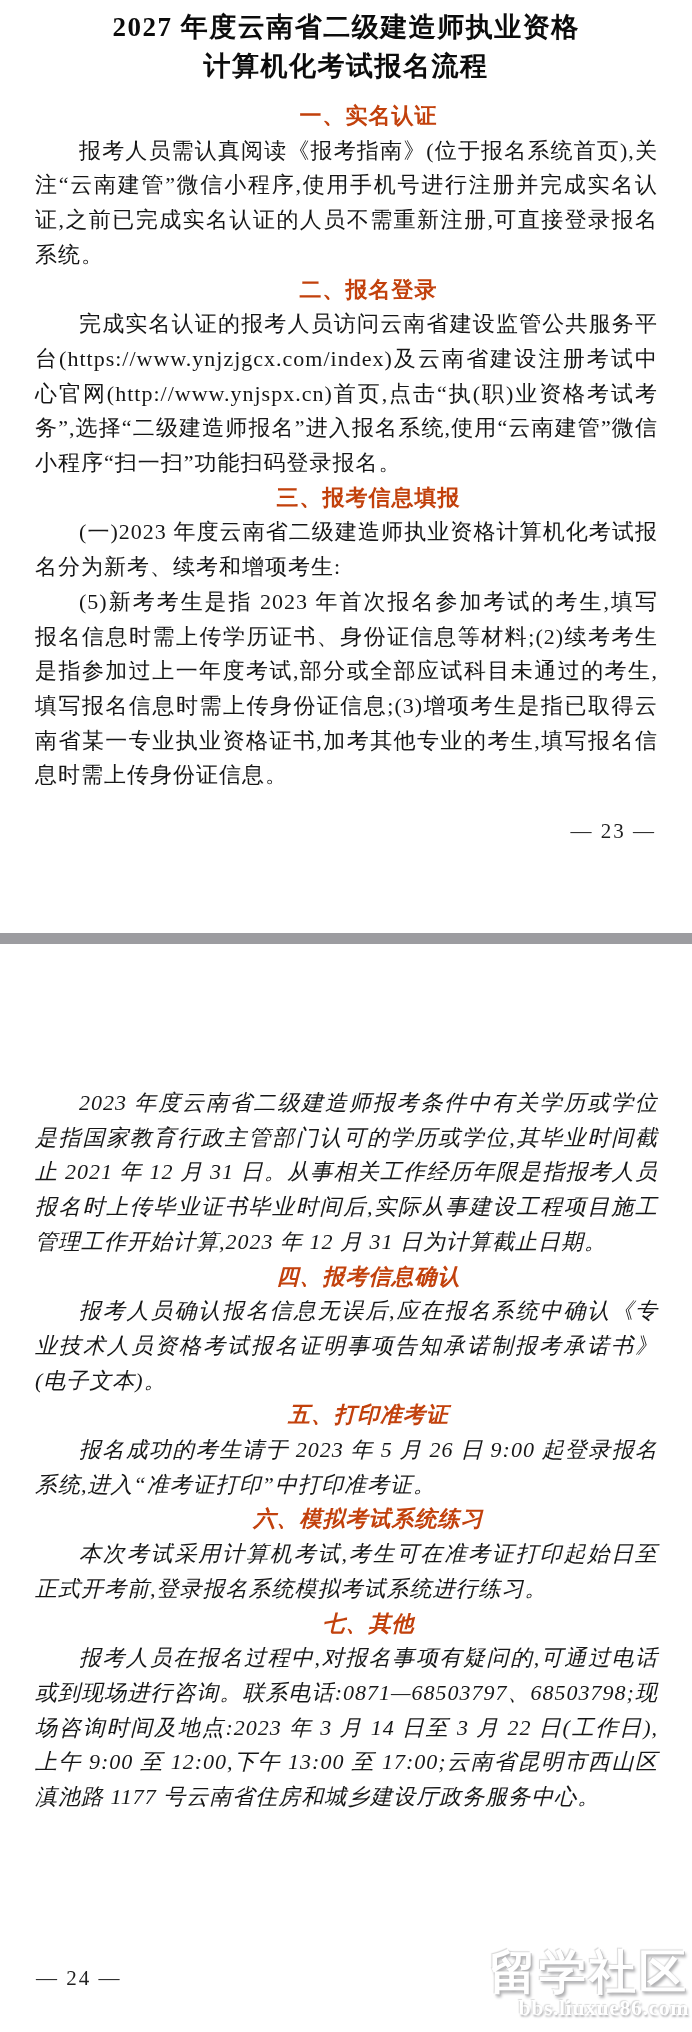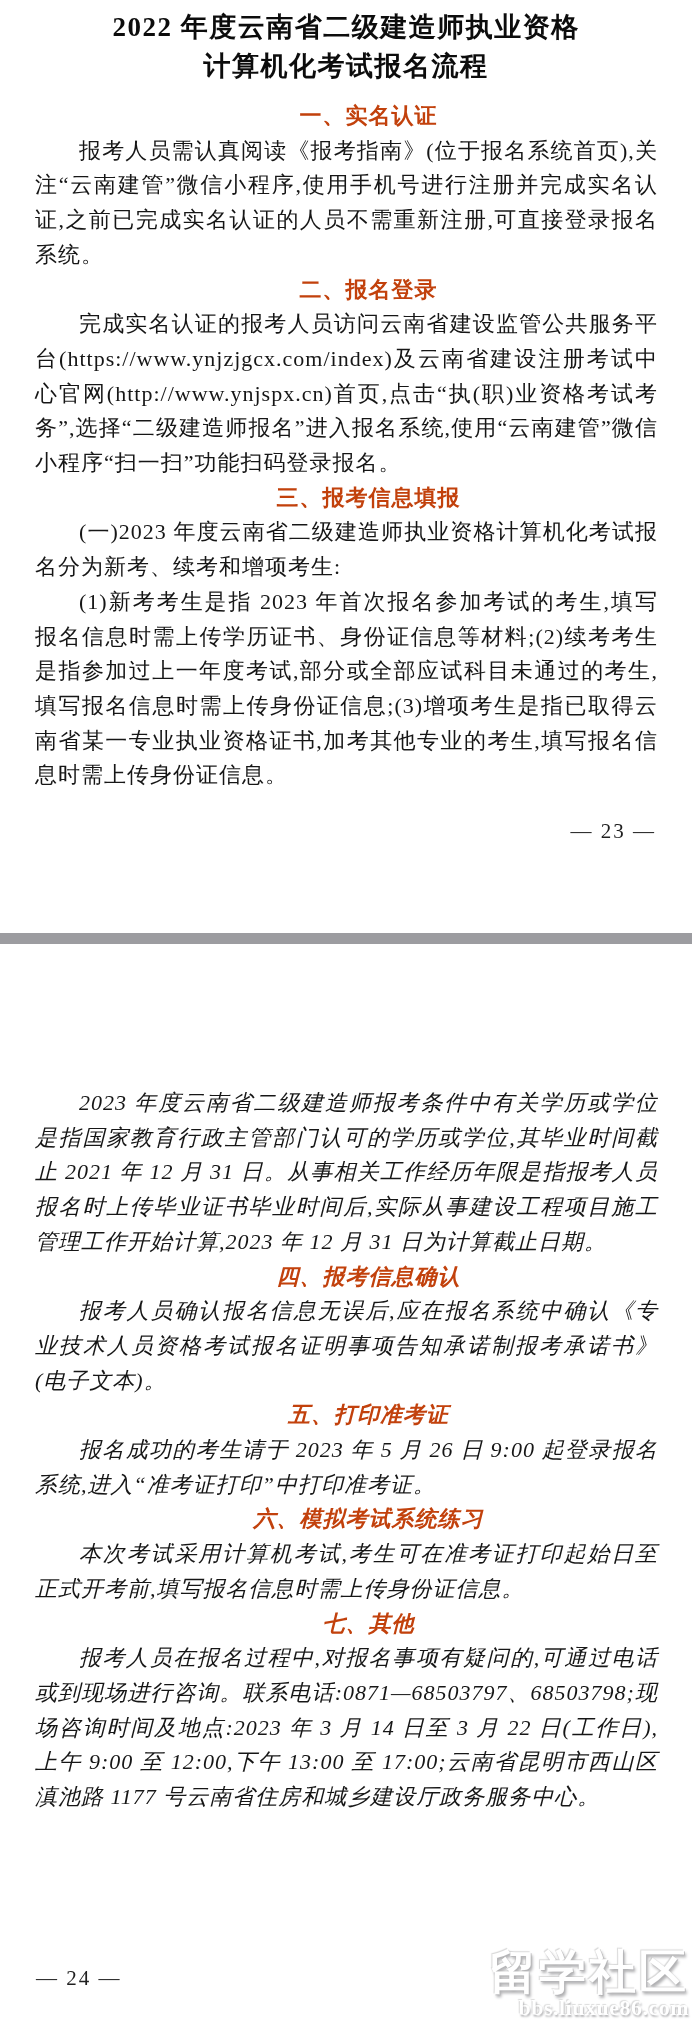--- a/index.html
+++ b/index.html
@@ -102,46 +102,46 @@
     text-shadow: 1px 2px 2px #b6b6b8, -1px -1px 1px #dcdcdc;
     text-align: right;
   }
 </style>
 </head>
 <body>
 
 <div class="canvas">
 
   <h1 class="doc-title">
-    <span class="tline">2022 年度云南省二级建造师执业资格</span>
+    <span class="tline">2027 年度云南省二级建造师执业资格</span>
     <span class="tline">计算机化考试报名流程</span>
   </h1>
 
   <div class="content content-p1">
     <h2>一、实名认证</h2>
     <p>报考人员需认真阅读《报考指南》(位于报名系统首页),关注“云南建管”微信小程序,使用手机号进行注册并完成实名认证,之前已完成实名认证的人员不需重新注册,可直接登录报名系统。</p>
     <h2>二、报名登录</h2>
     <p>完成实名认证的报考人员访问云南省建设监管公共服务平台(https://www.ynjzjgcx.com/index)及云南省建设注册考试中心官网(http://www.ynjspx.cn)首页,点击“执(职)业资格考试考务”,选择“二级建造师报名”进入报名系统,使用“云南建管”微信小程序“扫一扫”功能扫码登录报名。</p>
     <h2>三、报考信息填报</h2>
     <p>(一)2023 年度云南省二级建造师执业资格计算机化考试报名分为新考、续考和增项考生:</p>
-    <p>(1)新考考生是指 2023 年首次报名参加考试的考生,填写报名信息时需上传学历证书、身份证信息等材料;(2)续考考生是指参加过上一年度考试,部分或全部应试科目未通过的考生,填写报名信息时需上传身份证信息;(3)增项考生是指已取得云南省某一专业执业资格证书,加考其他专业的考生,填写报名信息时需上传身份证信息。</p>
+    <p>(5)新考考生是指 2023 年首次报名参加考试的考生,填写报名信息时需上传学历证书、身份证信息等材料;(2)续考考生是指参加过上一年度考试,部分或全部应试科目未通过的考生,填写报名信息时需上传身份证信息;(3)增项考生是指已取得云南省某一专业执业资格证书,加考其他专业的考生,填写报名信息时需上传身份证信息。</p>
   </div>
 
   <div class="pagenum pagenum-right">— 23 —</div>
 
   <div class="divider"></div>
 
   <div class="content content-p2">
     <p>2023 年度云南省二级建造师报考条件中有关学历或学位是指国家教育行政主管部门认可的学历或学位,其毕业时间截止 2021 年 12 月 31 日。从事相关工作经历年限是指报考人员报名时上传毕业证书毕业时间后,实际从事建设工程项目施工管理工作开始计算,2023 年 12 月 31 日为计算截止日期。</p>
     <h2>四、报考信息确认</h2>
     <p>报考人员确认报名信息无误后,应在报名系统中确认《专业技术人员资格考试报名证明事项告知承诺制报考承诺书》(电子文本)。</p>
     <h2>五、打印准考证</h2>
     <p>报名成功的考生请于 2023 年 5 月 26 日 9:00 起登录报名系统,进入“准考证打印”中打印准考证。</p>
     <h2>六、模拟考试系统练习</h2>
-    <p>本次考试采用计算机考试,考生可在准考证打印起始日至正式开考前,填写报名信息时需上传身份证信息。</p>
+    <p>本次考试采用计算机考试,考生可在准考证打印起始日至正式开考前,登录报名系统模拟考试系统进行练习。</p>
     <h2>七、其他</h2>
     <p>报考人员在报名过程中,对报名事项有疑问的,可通过电话或到现场进行咨询。联系电话:0871—68503797、68503798;现场咨询时间及地点:2023 年 3 月 14 日至 3 月 22 日(工作日),上午 9:00 至 12:00,下午 13:00 至 17:00;云南省昆明市西山区滇池路 1177 号云南省住房和城乡建设厅政务服务中心。</p>
   </div>
 
   <div class="pagenum pagenum-left">— 24 —</div>
 
   <div class="watermark">
     <div class="wm-line1">留学社区</div>
     <div class="wm-line2">bbs.liuxue86.com</div>
   </div>

